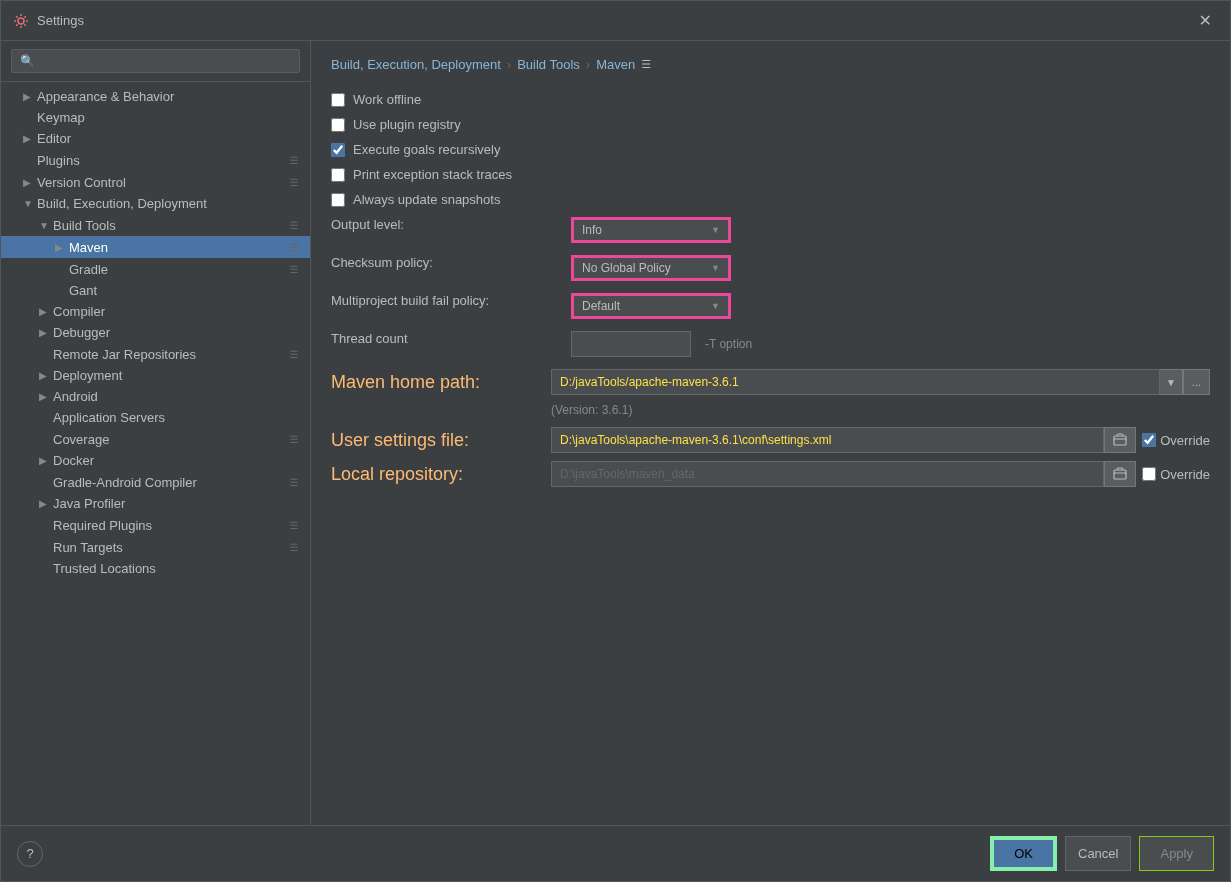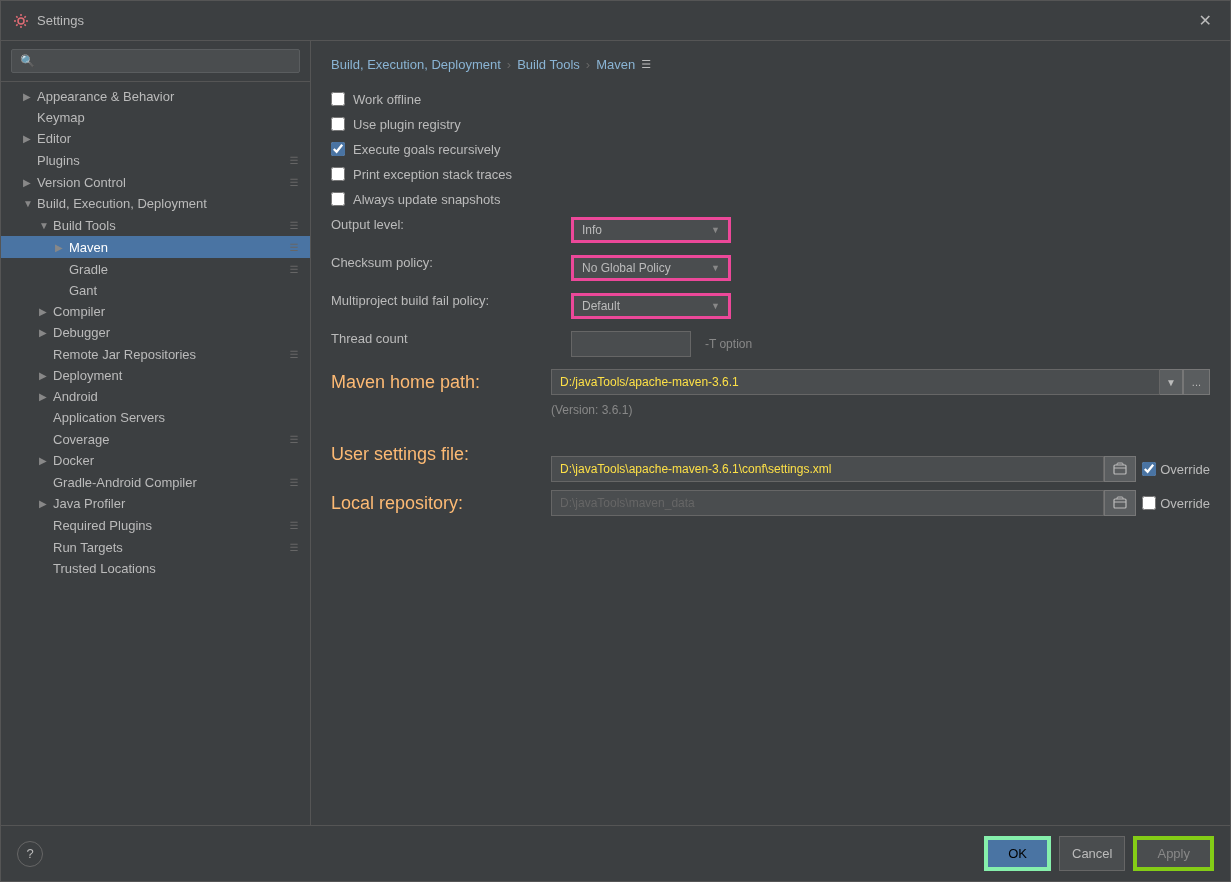--- a/index.html
+++ b/index.html
@@ -24,21 +24,21 @@
     .indent2 { padding-left: 38px; }
     .indent3 { padding-left: 54px; }
     
     .main-content { flex: 1; background: #3c3f41; padding: 16px 20px; overflow-y: auto; }
     .breadcrumb { display: flex; align-items: center; gap: 6px; color: #8ab4d4; font-size: 13px; margin-bottom: 16px; }
     .breadcrumb span { color: #8ab4d4; cursor: pointer; }
     .breadcrumb span:last-child { color: #bbb; cursor: default; }
     .breadcrumb .sep { color: #666; }
     .breadcrumb .menu-btn { color: #666; font-size: 11px; }
     .form-area { padding: 4px 0; }
-    .checkbox-row { display: flex; align-items: flex-start; gap: 8px; margin-bottom: 10px; }
+    .checkbox-row { display: flex; align-items: flex-end; gap: 8px; margin-bottom: 10px; }
     .checkbox-row input[type=checkbox] { width: 14px; height: 14px; accent-color: #4a74a3; cursor: pointer; }
     .checkbox-row label { color: #bbb; font-size: 13px; cursor: pointer; }
     .form-row { display: flex; align-items: flex-start; margin-bottom: 12px; gap: 20px; }
     .form-label { color: #bbb; font-size: 13px; width: 220px; flex-shrink: 0; }
     .form-control { display: flex; align-items: center; gap: 6px; }
     .dropdown { background: #4a4d4f; border: 3px solid #ec4899; color: #bbb; padding: 3px 8px; font-size: 12px; cursor: pointer; display: flex; align-items: center; gap: 4px; min-width: 160px; justify-content: space-between; height: 26px; }
     .dropdown .arrow-down { font-size: 9px; color: #888; }
     .thread-input { background: #4a4d4f; border: 1px solid #666; color: #bbb; padding: 3px 8px; font-size: 12px; width: 120px; height: 26px; outline: none; }
     .t-option { color: #888; font-size: 12px; margin-left: 8px; }
     .path-row { display: flex; align-items: center; margin-bottom: 8px; }
@@ -48,21 +48,21 @@
     .path-dropdown-btn { background: #5a5d5f; border: 1px solid #777; border-left: none; color: #bbb; padding: 0 6px; cursor: pointer; height: 26px; display: flex; align-items: center; font-size: 10px; }
     .version-text { color: #888; font-size: 12px; margin-left: 220px; margin-bottom: 10px; }
     .override-label { display: flex; align-items: center; gap: 4px; color: #bbb; font-size: 13px; white-space: nowrap; }
     .override-check { width: 14px; height: 14px; accent-color: #4a74a3; }
     
     .bottom-bar { background: #3c3f41; border-top: 1px solid #555; padding: 10px 16px; display: flex; align-items: center; justify-content: space-between; flex-shrink: 0; }
     .help-btn { background: none; border: 1px solid #666; color: #bbb; width: 26px; height: 26px; border-radius: 50%; cursor: pointer; font-size: 13px; display: flex; align-items: center; justify-content: center; }
     .action-btns { display: flex; gap: 8px; }
     .btn-ok { background: #4a74a3; border: 4px solid #86efac; color: #000000; padding: 6px 20px; cursor: pointer; font-size: 13px; }
     .btn-cancel { background: #4a4d4f; border: 1px solid #666; color: #bbb; padding: 6px 12px; cursor: pointer; font-size: 13px; }
-    .btn-apply { background: #4a4d4f; border: 4px solid #84cc16; color: #888; padding: 6px 20px; cursor: pointer; font-size: 13px; }
+    .btn-apply { background: #4a4d4f; border: 1px solid #84cc16; color: #888; padding: 6px 20px; cursor: pointer; font-size: 13px; }
     .path-input-wrap { display: flex; flex: 1; }
   </style>
 </head>
 <body>
 
 <div class="dialog">
 
   <div class="title-bar">
     <div class="title-bar-left">
       <svg class="title-icon" viewBox="0 0 16 16" fill="none">
@@ -264,21 +264,21 @@
           <div class="path-input-wrap">
             <input type="text" class="path-input" value="D:/javaTools/apache-maven-3.6.1" style="">
             <button class="path-dropdown-btn">▼</button>
             <button class="path-btn">...</button>
           </div>
         </div>
         <div class="version-text">(Version: 3.6.1)</div>
 
         <div class="path-row">
           <span class="path-label">User settings file:</span>
-          <div style="display:flex;align-items:center;gap:6px;flex:1;margin-top:29px;">
+          <div style="display:flex;align-items:center;gap:6px;flex:1;">
             <div class="path-input-wrap" style="flex:1;">
               <input type="text" class="path-input" value="D:\javaTools\apache-maven-3.6.1\conf\settings.xml" style="">
               <button class="path-btn">
                 <svg width="14" height="14" viewBox="0 0 14 14" fill="#bbb">
                     <rect x="1" y="3" width="12" height="9" rx="1" stroke="#bbb" stroke-width="1.2" fill="none"></rect>
                     <path d="M1 6h12" stroke="#bbb" stroke-width="1"></path>
                     <path d="M4 3V2a1 1 0 0 1 1-1h4a1 1 0 0 1 1 1v1" stroke="#bbb" stroke-width="1" fill="none"></path>
                   </svg>
               </button>
             </div>

